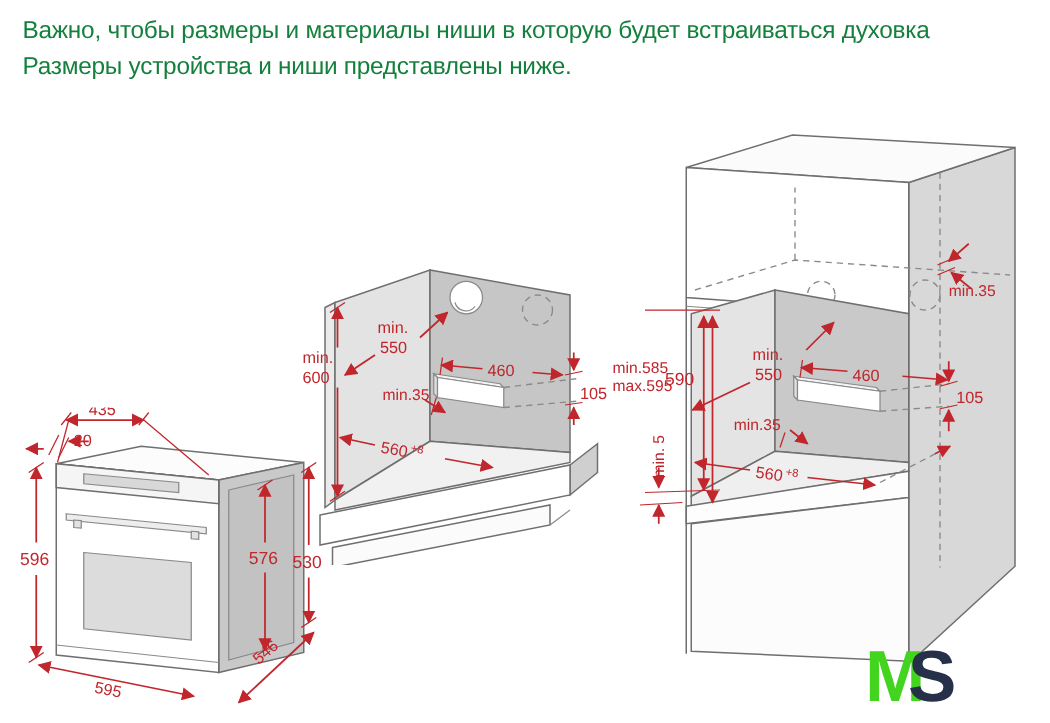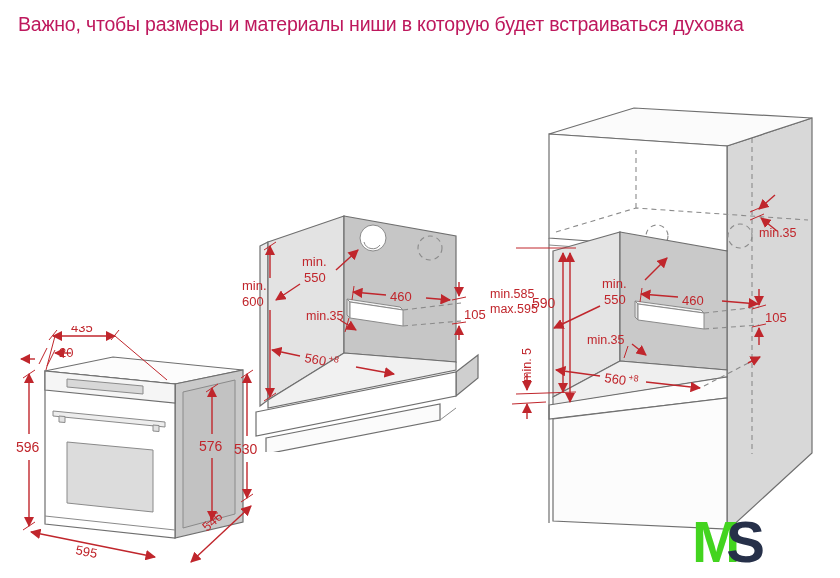--- a/index.html
+++ b/index.html
@@ -1,38 +1,39 @@
 <!DOCTYPE html>
 <html><head>
 <meta charset="utf-8">
 <style>
   html,body{margin:0;padding:0;}
   body{width:840px;height:578px;position:relative;background:#ffffff;overflow:hidden;
        font-family:"Liberation Sans",sans-serif;}
-  .intro{position:absolute;left:18px;top:10px;width:800px;color:#be185d;
+  .intro{position:absolute;left:18px;top:10px;width:800px;color:#15803d;
          font-size:19.5px;line-height:29px;font-weight:500;letter-spacing:-0.2px;}
   .diag{position:absolute;}
   svg text{font-family:"Liberation Sans",sans-serif;}
   .dim{fill:#c0262c;font-size:13px;}
   .dim-lg{fill:#c0262c;font-size:14px;}
   .dim-sm{fill:#c0262c;font-size:12.5px;}
   .rl{stroke:#c0262c;stroke-width:1.4;fill:none;}
   .rt{stroke:#c0262c;stroke-width:1;fill:none;}
   .ol{stroke:#6f6f6f;stroke-width:1.2;}
   .ol2{stroke:#8a8a8a;stroke-width:1;}
   .dash{stroke:#8a8a8a;stroke-width:1.1;fill:none;stroke-dasharray:5,4;}
   .logo{position:absolute;left:692px;top:512px;font-size:58px;font-weight:bold;line-height:60px;white-space:nowrap;}
   .logo .m{color:#43d41f;}
   .logo .s{color:#263049;margin-left:-14px;}
 </style>
 </head>
 <body>
 
 <div class="intro">
   <div>Важно, чтобы размеры и материалы ниши в которую будет встраиваться духовка</div>
+  <div>Размеры устройства и ниши представлены ниже.</div>
 </div>
 
 <svg class="diag" style="left:15px;top:326px;" width="250" height="252" viewBox="0 0 250 252">
   <defs>
     <marker id="mA" viewBox="0 0 10 10" refX="9" refY="5" markerWidth="7.5" markerHeight="7.5" orient="auto-start-reverse">
       <path d="M0,0L10,5L0,10z" fill="#c0262c"></path>
     </marker>
   </defs>
   <g>
     <polygon class="ol" points="30,45 160,58 228,44 98,31" fill="#fcfcfc"></polygon>

